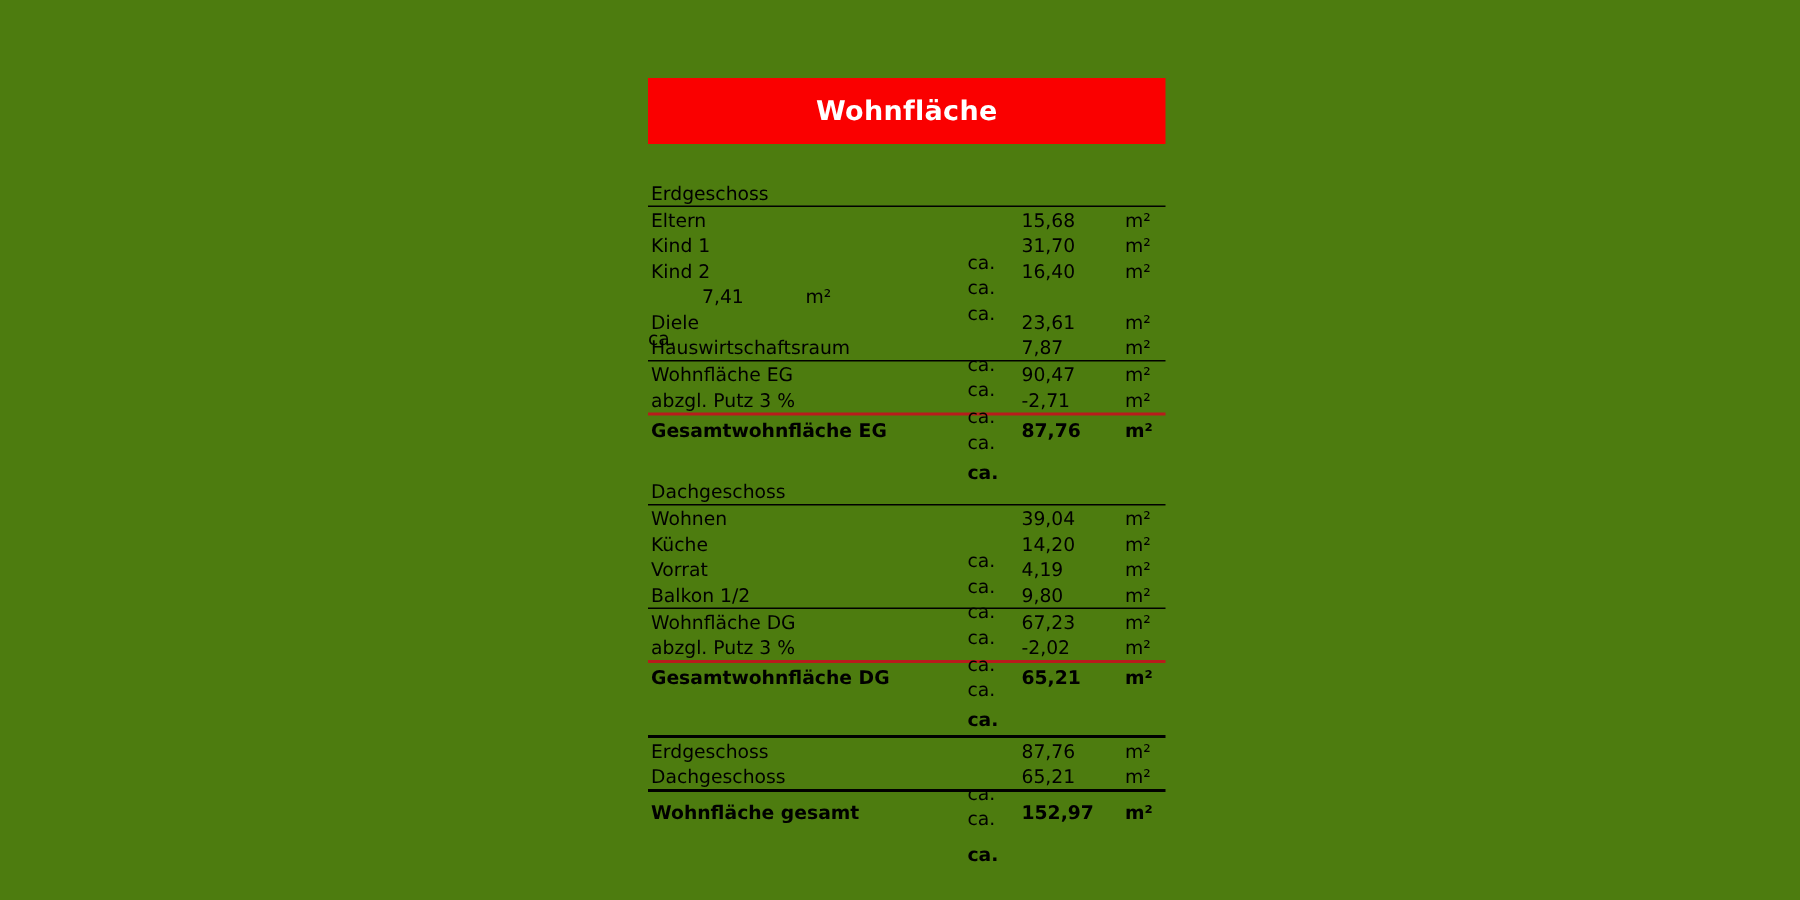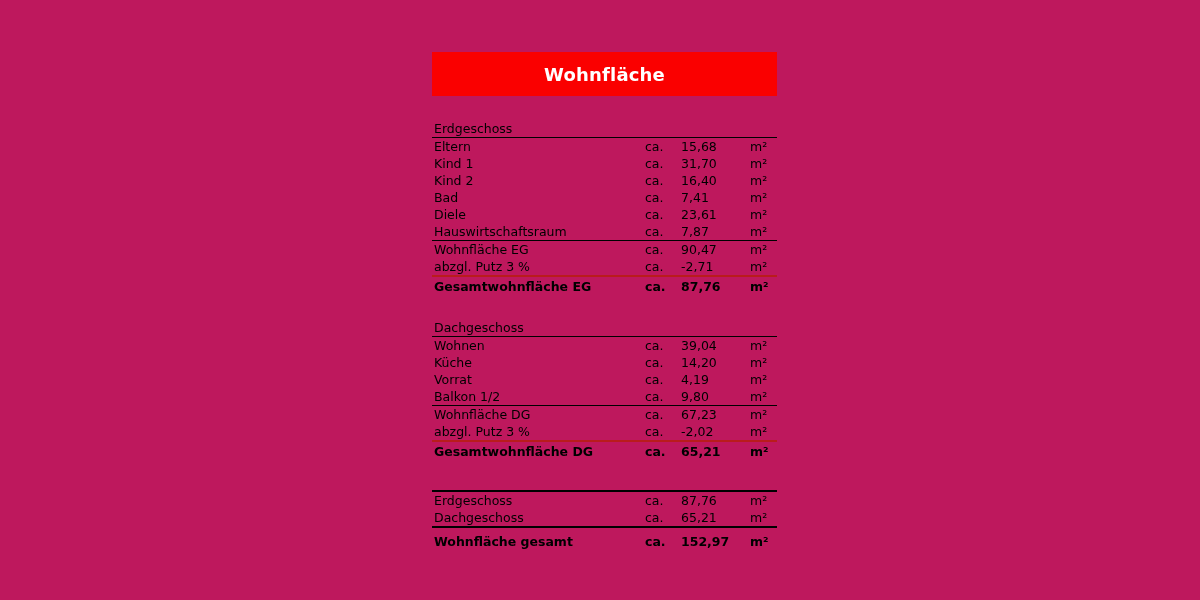--- a/index.html
+++ b/index.html
@@ -8,21 +8,21 @@
     background: #ffffff;
     width: 1200px;
     height: 600px;
     font-family: "DejaVu Sans", "Liberation Sans", sans-serif;
     color: #000000;
   }
   .page {
     position: relative;
     width: 1200px;
     height: 600px;
-    background: #be185d;
+    background: #4d7c0f;
     overflow: hidden;
   }
   .content {
     position: absolute;
     left: 432px;
     top: 52px;
     width: 345px;
   }
   .title-bar {
     height: 44px;
@@ -53,21 +53,21 @@
     display: flex;
     height: 17px;
     line-height: 17px;
     font-size: 12.5px;
     white-space: nowrap;
   }
   .row.bold { font-weight: bold; }
   .row-total { margin-top: 1px; }
   .row-grand { margin-top: 5px; }
   .c-label { flex: 1; padding-left: 2px; overflow: hidden; }
-  .c-ca { width: 36px; }
+  .c-ca { width: 36px; margin-top: 28px; }
   .c-val { width: 64px; }
   .c-unit { width: 32px; padding-left: 5px; box-sizing: border-box; }
 </style>
 </head>
 <body>
 
 <div class="page">
   <div class="content">
 
     <div class="title-bar">
@@ -89,21 +89,20 @@
           <span class="c-val">31,70</span>
           <span class="c-unit">m²</span>
         </div>
         <div class="row">
           <span class="c-label">Kind 2</span>
           <span class="c-ca">ca.</span>
           <span class="c-val">16,40</span>
           <span class="c-unit">m²</span>
         </div>
         <div class="row">
-          <span class="c-label">Bad</span>
           <span class="c-ca">ca.</span>
           <span class="c-val">7,41</span>
           <span class="c-unit">m²</span>
         </div>
         <div class="row">
           <span class="c-label">Diele</span>
           <span class="c-ca">ca.</span>
           <span class="c-val">23,61</span>
           <span class="c-unit">m²</span>
         </div>

